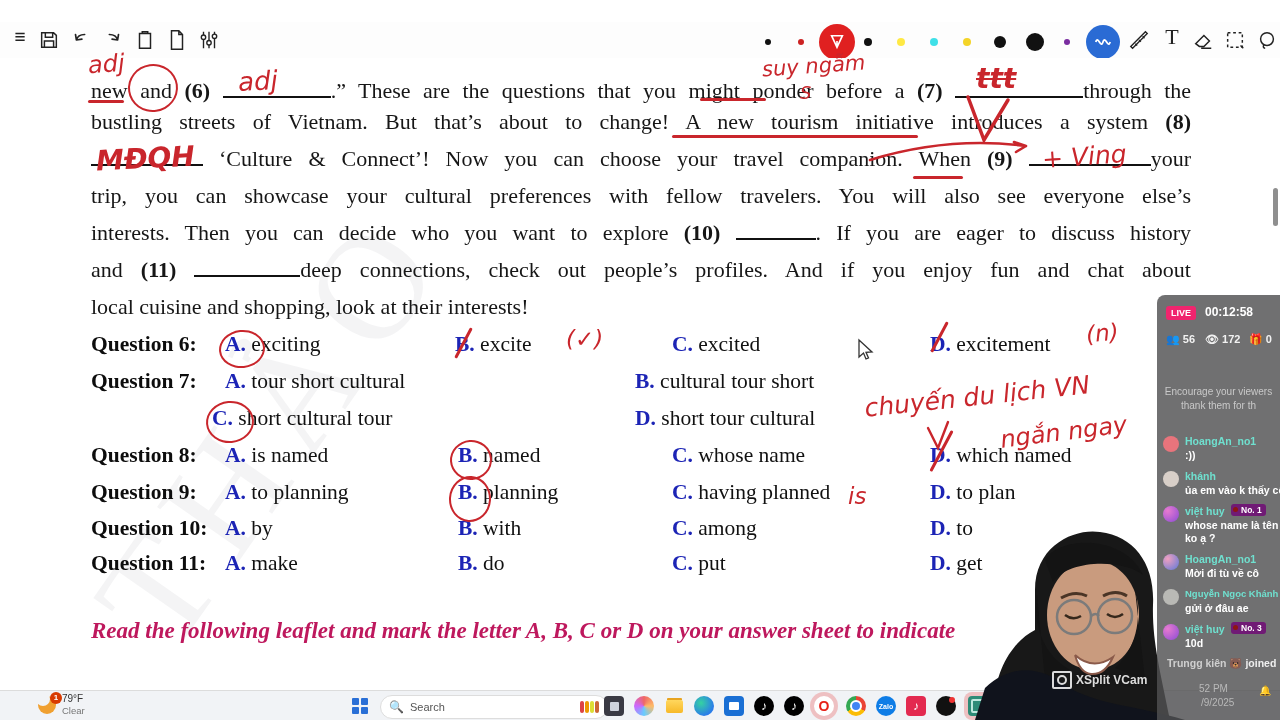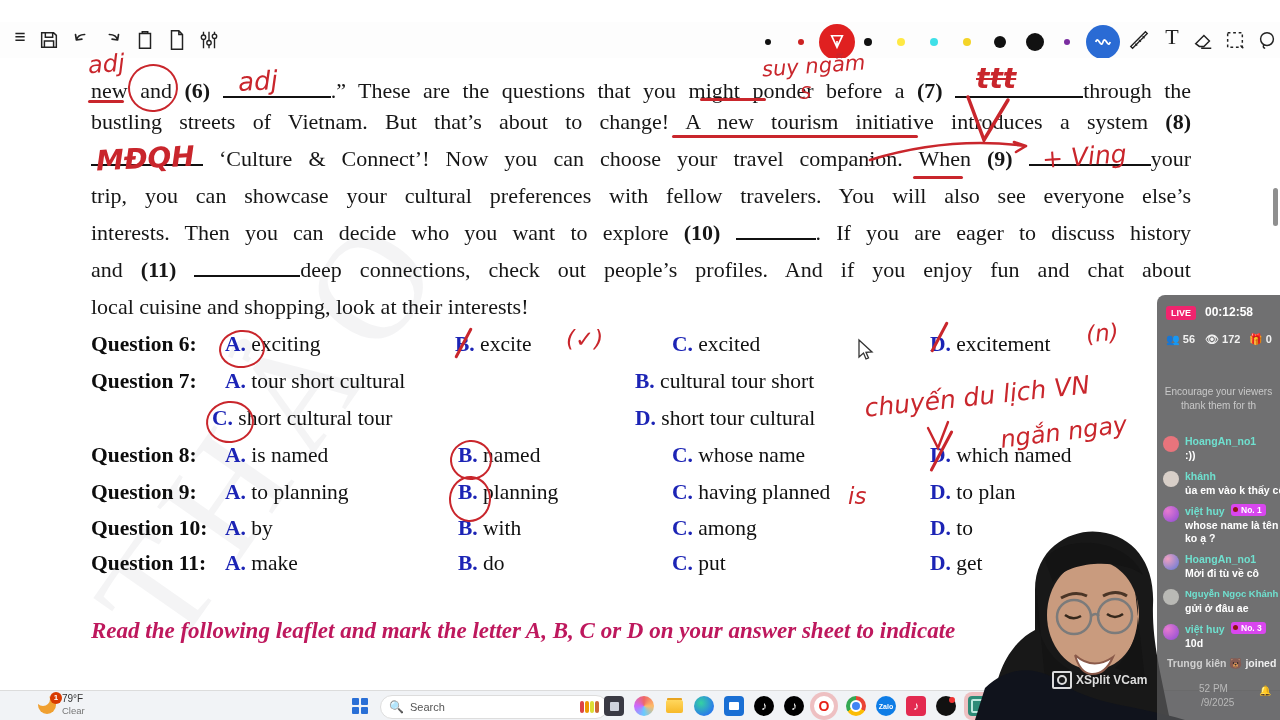--- a/index.html
+++ b/index.html
@@ -58,21 +58,21 @@
         border-top-left-radius:8px;z-index:40;color:#fff;overflow:hidden;}
   .livebadge{position:absolute;left:9px;top:11px;background:#f0256e;color:#fff;font-size:9px;font-weight:bold;
              padding:2px 5px;border-radius:3px;}
   .livetime{position:absolute;left:48px;top:10px;font-size:12px;font-weight:bold;}
   .stat{position:absolute;top:38px;font-size:11px;font-weight:bold;color:#f2f2f2;}
   .hint{position:absolute;left:0;top:90px;width:123px;text-align:center;font-size:10px;color:#c9c9c9;line-height:14px;}
   .msg{position:absolute;left:6px;width:117px;}
   .avatar{position:absolute;left:0;top:1px;width:16px;height:16px;border-radius:50%;}
   .uname{position:absolute;left:22px;top:0;font-size:10.5px;font-weight:bold;color:#6fe0cf;white-space:nowrap;}
   .mtext{position:absolute;left:22px;font-size:10.5px;font-weight:bold;color:#fff;white-space:nowrap;}
-  .rankbadge{position:absolute;top:-1px;background:#d946ef;color:#fff;font-size:8.5px;font-weight:bold;
+  .rankbadge{position:absolute;top:-1px;background:#701a75;color:#fff;font-size:8.5px;font-weight:bold;
              padding:1px 4px 1px 10px;border-radius:3px;}
   .rankbadge::before{content:"";position:absolute;left:2px;top:3px;width:5px;height:5px;border-radius:50%;background:#8f1511;}
   .joinmsg{position:absolute;left:10px;font-size:10.5px;color:#cfcfcf;font-weight:bold;white-space:nowrap;}
   .clock{position:absolute;font-size:10px;color:#b9b9b9;}
 
   
   .taskbar{position:absolute;left:0;top:690px;width:1280px;height:30px;background:#f1f3f6;
            border-top:1px solid #dcdcdc;z-index:20;}
   .weather{position:absolute;left:38px;top:2px;display:flex;align-items:center;gap:6px;}
   .moon{position:relative;width:18px;height:18px;border-radius:50%;background:#f0a030;}

